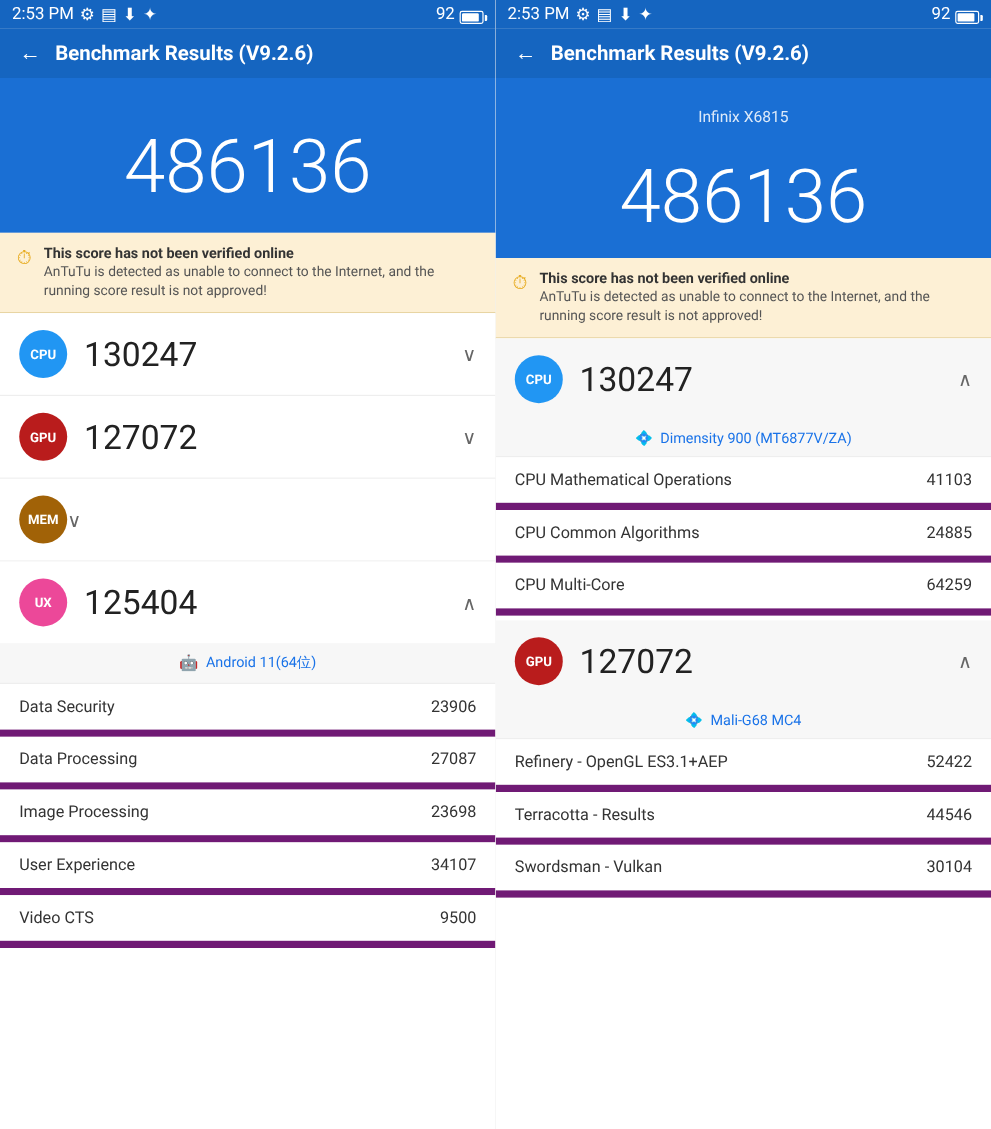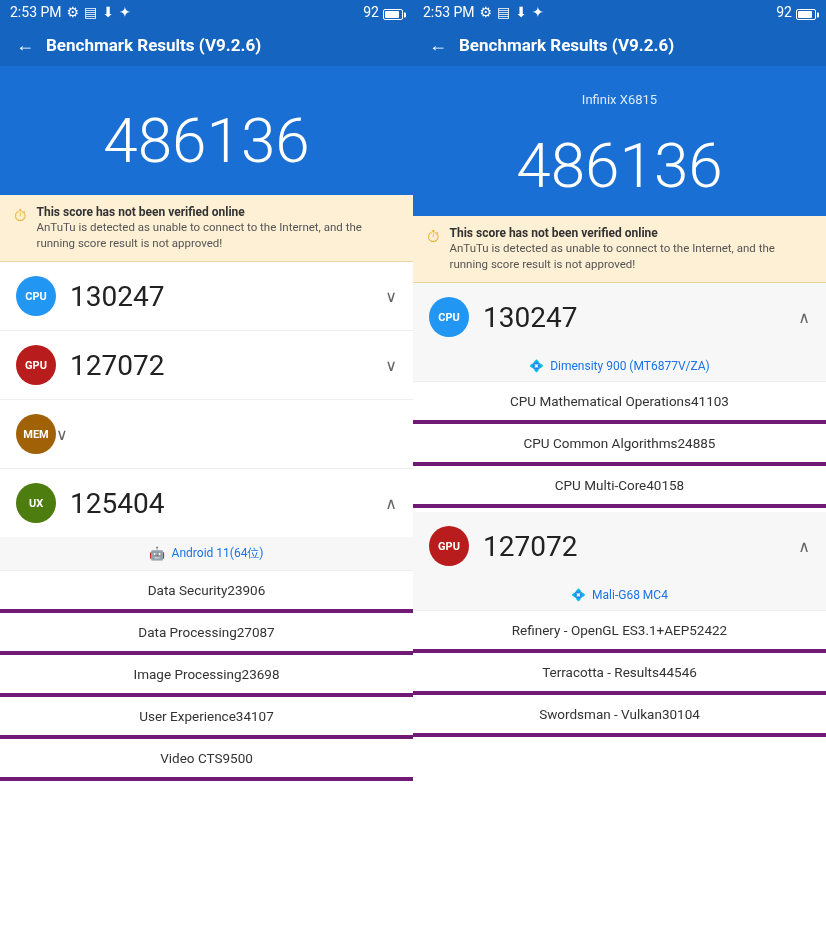--- a/index.html
+++ b/index.html
@@ -148,21 +148,21 @@
       align-items: center;
       justify-content: center;
       color: white;
       font-size: 11px;
       font-weight: bold;
       flex-shrink: 0;
     }
     .badge-cpu { background: #2196f3; }
     .badge-gpu { background: #b91c1c; }
     .badge-mem { background: #a16207; }
-    .badge-ux { background: #4d7c0f; text-align: right; }
+    .badge-ux { background: #ec4899; text-align: right; }
 
     .category-score {
       flex: 1;
       font-size: 28px;
       font-weight: 400;
       color: #222;
       margin-left: 14px;
     }
     .expand-icon {
       color: #666;
@@ -179,23 +179,23 @@
       font-size: 12px;
       color: #1a73e8;
       display: flex;
       align-items: center;
       justify-content: center;
       gap: 6px;
       border-bottom: 1px solid #eee;
     }
     .sub-row {
       display: flex;
-      justify-content: center;
+      justify-content: space-between;
       padding: 11px 16px;
-      border-bottom: 4px solid #701a75;
+      border-bottom: 6px solid #701a75;
       background: white;
       font-size: 13.5px;
     }
     .sub-row-label { color: #333; }
     .sub-row-value { color: #333; font-weight: 400; }
 
     
     .android-badge-row {
       text-align: center;
       padding: 8px;
@@ -369,21 +369,21 @@
       <div class="sub-row">
         <span class="sub-row-label">CPU Mathematical Operations</span>
         <span class="sub-row-value">41103</span>
       </div>
       <div class="sub-row">
         <span class="sub-row-label">CPU Common Algorithms</span>
         <span class="sub-row-value">24885</span>
       </div>
       <div class="sub-row">
         <span class="sub-row-label">CPU Multi-Core</span>
-        <span class="sub-row-value">40158</span>
+        <span class="sub-row-value">64259</span>
       </div>
     </div>
 
     <div class="category-row" style="border-bottom:none; background:#f7f7f7; margin-top:4px;">
       <div class="category-badge badge-gpu">GPU</div>
       <div class="category-score">127072</div>
       <span class="expand-icon">∧</span>
     </div>
 
     <div class="sub-section">

